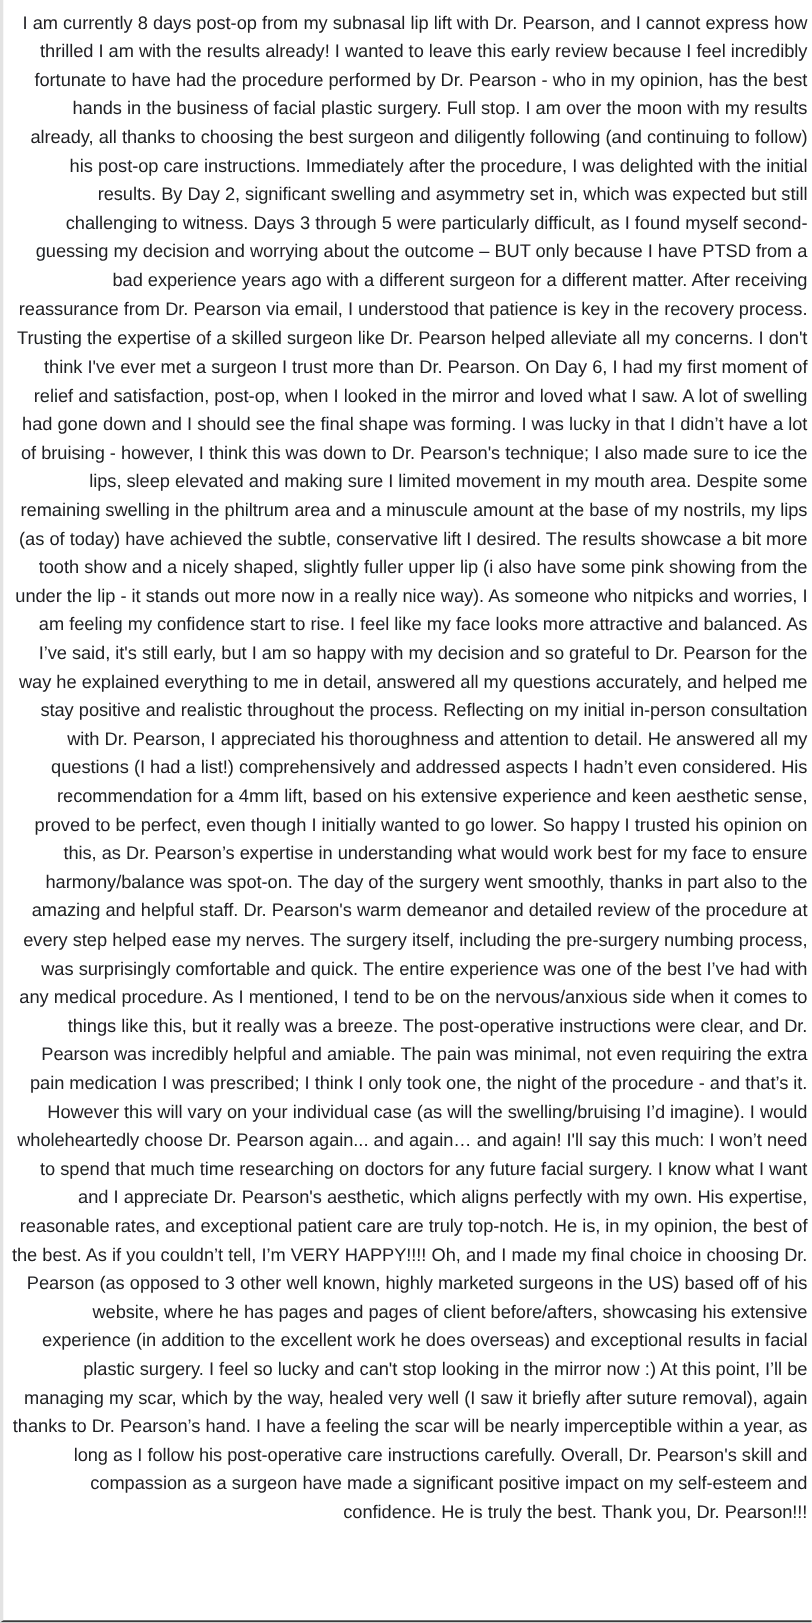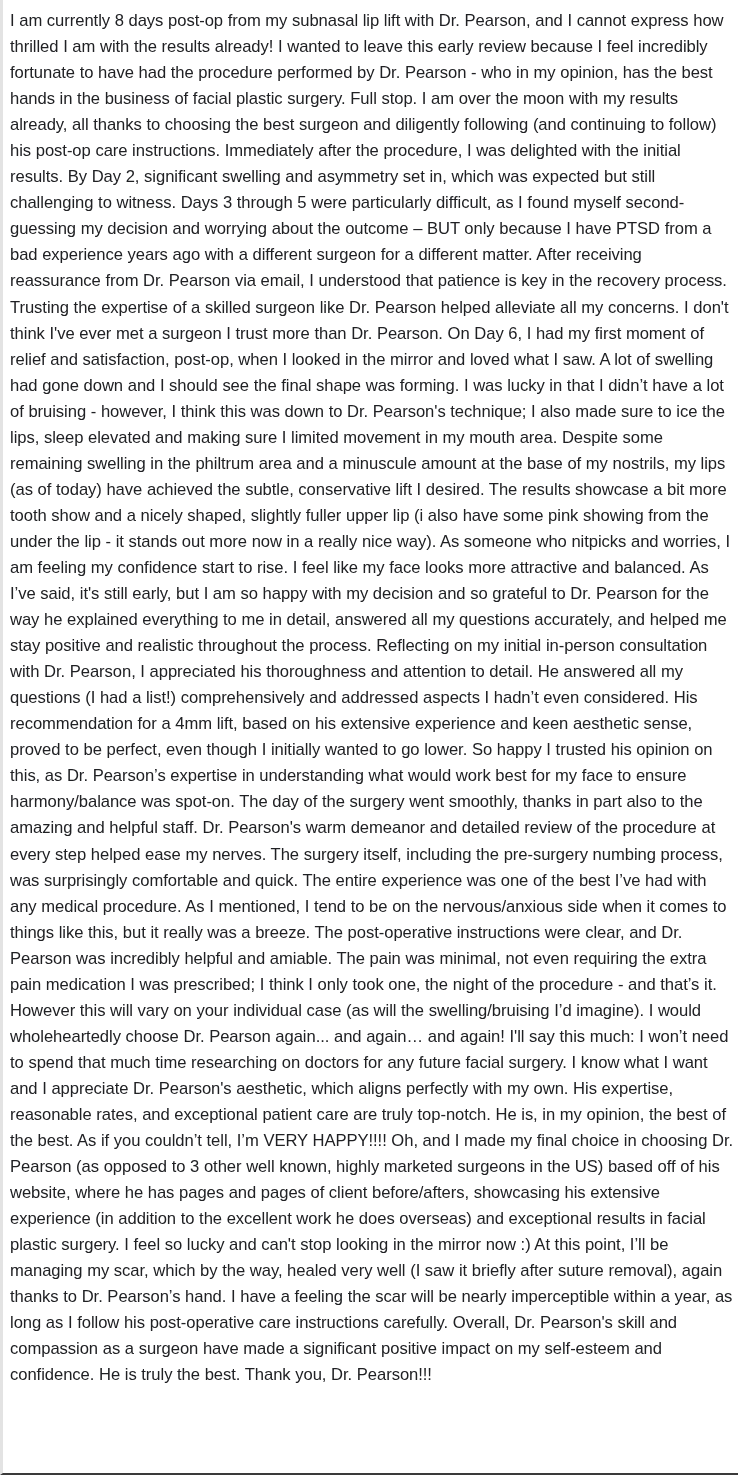--- a/index.html
+++ b/index.html
@@ -20,21 +20,21 @@
     border-left: 3px solid #e3e3e3;
     border-bottom: 2px solid #3a3a3a;
     padding: 8px 4px 10px 7px;
     overflow: hidden;
   }
   .review-body {
     margin: 0;
     font-size: 16.6px;
     line-height: 26.05px;
     color: #202124;
-    text-align: left;
+    text-align: right;
     letter-spacing: -0.05px;
     word-spacing: 0.1px;
     -webkit-font-smoothing: antialiased;
     white-space: normal;
   }
 </style>
 </head>
 <body>
 
 <div class="review-page">

